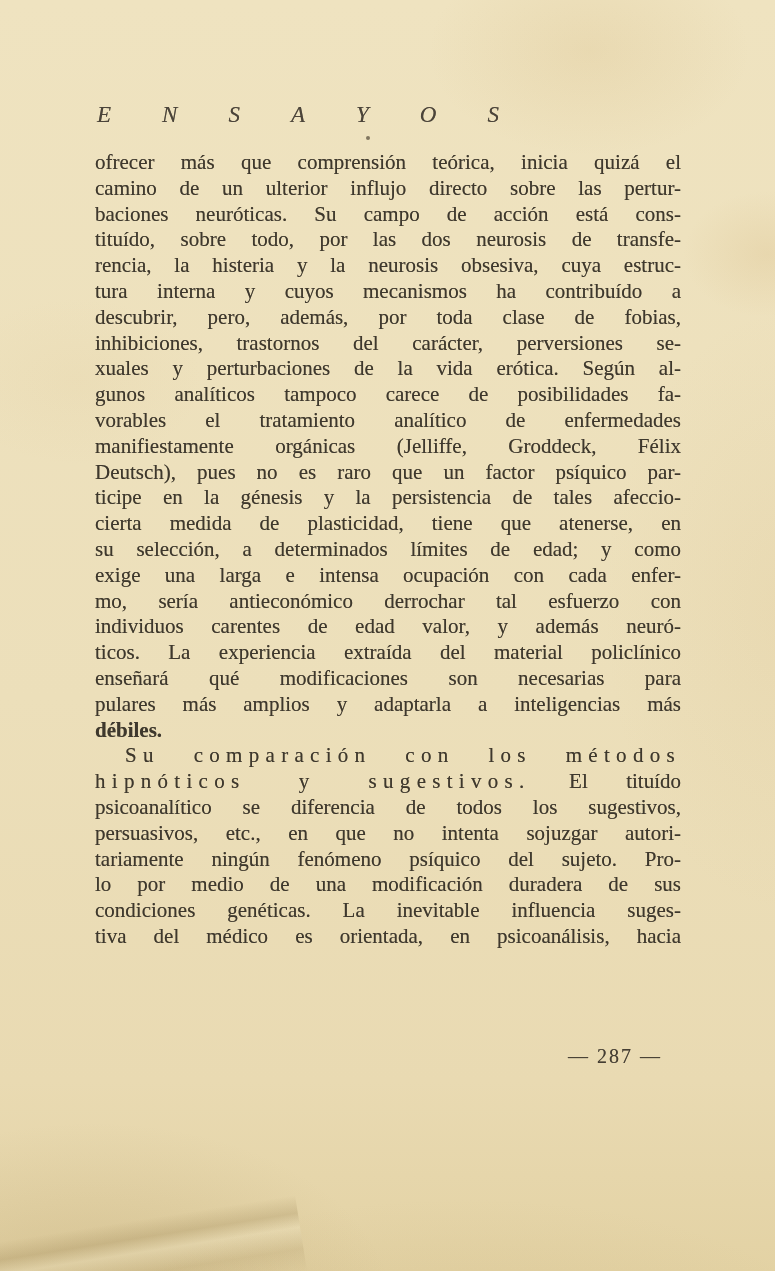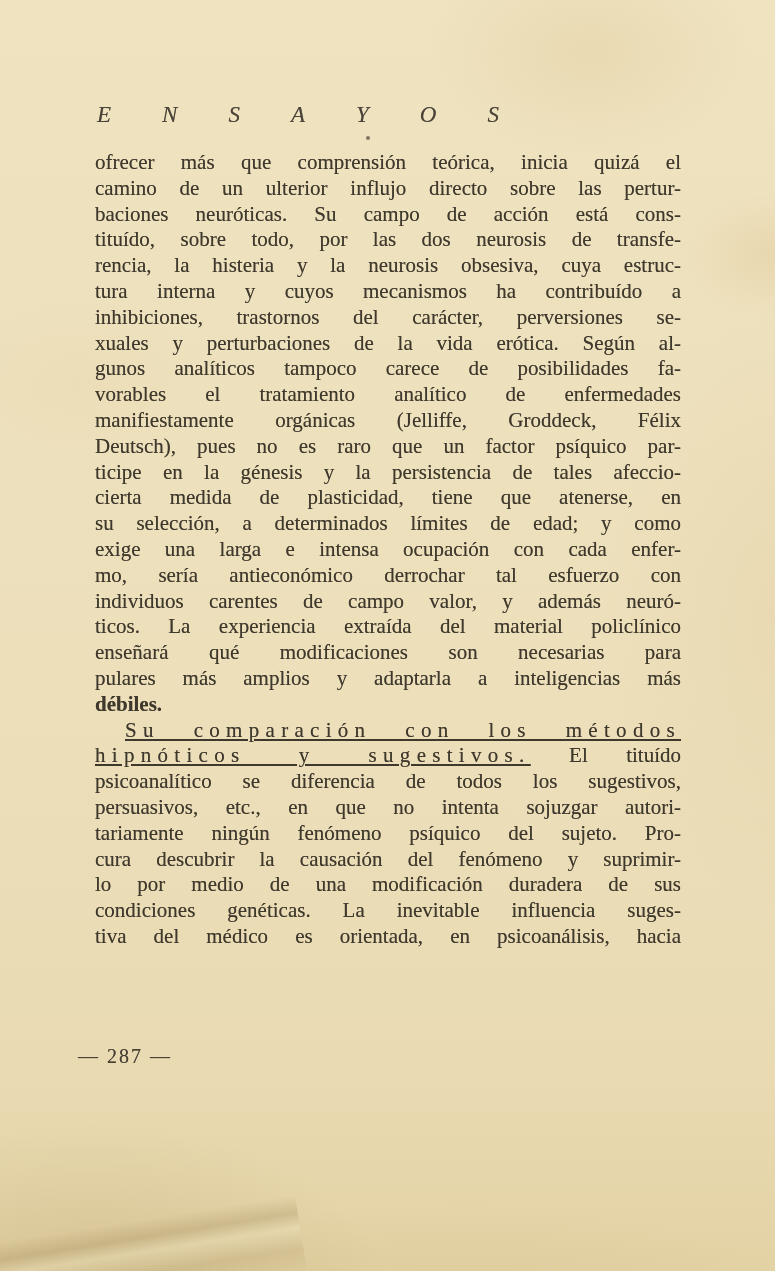--- a/index.html
+++ b/index.html
@@ -41,24 +41,24 @@
   }
   .line {
     height:25.8px; line-height:25.8px;
     font-size:21px;
     text-align:justify; text-align-last:justify;
     white-space:normal;
     text-shadow:0 0 0.6px rgba(62,54,42,0.55);
   }
   .line.flush { text-align-last:left;font-weight:bold; }
   .line.ind { text-indent:30px; }
-  .sp { letter-spacing:0.30em; word-spacing:0.40em;text-decoration:underline; }
+  .sp { letter-spacing:0.30em; word-spacing:0.40em; }
   .pageno {
     position:absolute; left:78px; top:1045px; width:584px;
-    text-align:left; font-size:20px; letter-spacing:2px;
+    text-align:right; font-size:20px; letter-spacing:2px;
     color:#453e33;
     text-shadow:0 0 0.6px rgba(62,54,42,0.5);
   }
 </style>
 </head>
 <body>
 
 <div class="page">
   <div class="runhead" id="runhead">
       <span>E</span>
@@ -70,41 +70,41 @@
       <span>S</span>
     </div>
   <div class="speck"></div>
   <div class="textblock" id="textblock">
       <div class="line"><span>ofrecer más que comprensión teórica, inicia quizá el</span></div>
       <div class="line"><span>camino de un ulterior influjo directo sobre las pertur-</span></div>
       <div class="line"><span>baciones neuróticas. Su campo de acción está cons-</span></div>
       <div class="line"><span>tituído, sobre todo, por las dos neurosis de transfe-</span></div>
       <div class="line"><span>rencia, la histeria y la neurosis obsesiva, cuya estruc-</span></div>
       <div class="line"><span>tura interna y cuyos mecanismos ha contribuído a</span></div>
+      <div class="line"><span>descubrir, pero, además, por toda clase de fobias,</span></div>
       <div class="line"><span>inhibiciones, trastornos del carácter, perversiones se-</span></div>
       <div class="line"><span>xuales y perturbaciones de la vida erótica. Según al-</span></div>
       <div class="line"><span>gunos analíticos tampoco carece de posibilidades fa-</span></div>
       <div class="line"><span>vorables el tratamiento analítico de enfermedades</span></div>
       <div class="line"><span>manifiestamente orgánicas (Jelliffe, Groddeck, Félix</span></div>
       <div class="line"><span>Deutsch), pues no es raro que un factor psíquico par-</span></div>
       <div class="line"><span>ticipe en la génesis y la persistencia de tales afeccio-</span></div>
       <div class="line"><span>cierta medida de plasticidad, tiene que atenerse, en</span></div>
       <div class="line"><span>su selección, a determinados límites de edad; y como</span></div>
       <div class="line"><span>exige una larga e intensa ocupación con cada enfer-</span></div>
       <div class="line"><span>mo, sería antieconómico derrochar tal esfuerzo con</span></div>
-      <div class="line"><span>individuos carentes de campo valor, y además neuró-</span></div>
+      <div class="line"><span>individuos carentes de edad valor, y además neuró-</span></div>
       <div class="line"><span>ticos. La experiencia extraída del material policlínico</span></div>
       <div class="line"><span>enseñará qué modificaciones son necesarias para</span></div>
       <div class="line"><span>pulares más amplios y adaptarla a inteligencias más</span></div>
       <div class="line flush"><span>débiles.</span></div>
       <div class="line ind"><span class="sp">Su comparación con los métodos</span></div>
       <div class="line"><span class="sp">hipnóticos y sugestivos.</span><span> El tituído</span></div>
       <div class="line"><span>psicoanalítico se diferencia de todos los sugestivos,</span></div>
       <div class="line"><span>persuasivos, etc., en que no intenta sojuzgar autori-</span></div>
       <div class="line"><span>tariamente ningún fenómeno psíquico del sujeto. Pro-</span></div>
-      <div class="line"><span>cura descubrir la causación del fenómeno y suprimir-</span></div>
       <div class="line"><span>lo por medio de una modificación duradera de sus</span></div>
       <div class="line"><span>condiciones genéticas. La inevitable influencia suges-</span></div>
       <div class="line"><span>tiva del médico es orientada, en psicoanálisis, hacia</span></div>
     </div>
   <div class="pageno">— 287 —</div>
   <div class="fold"></div>
 </div>
 
 </body></html>

